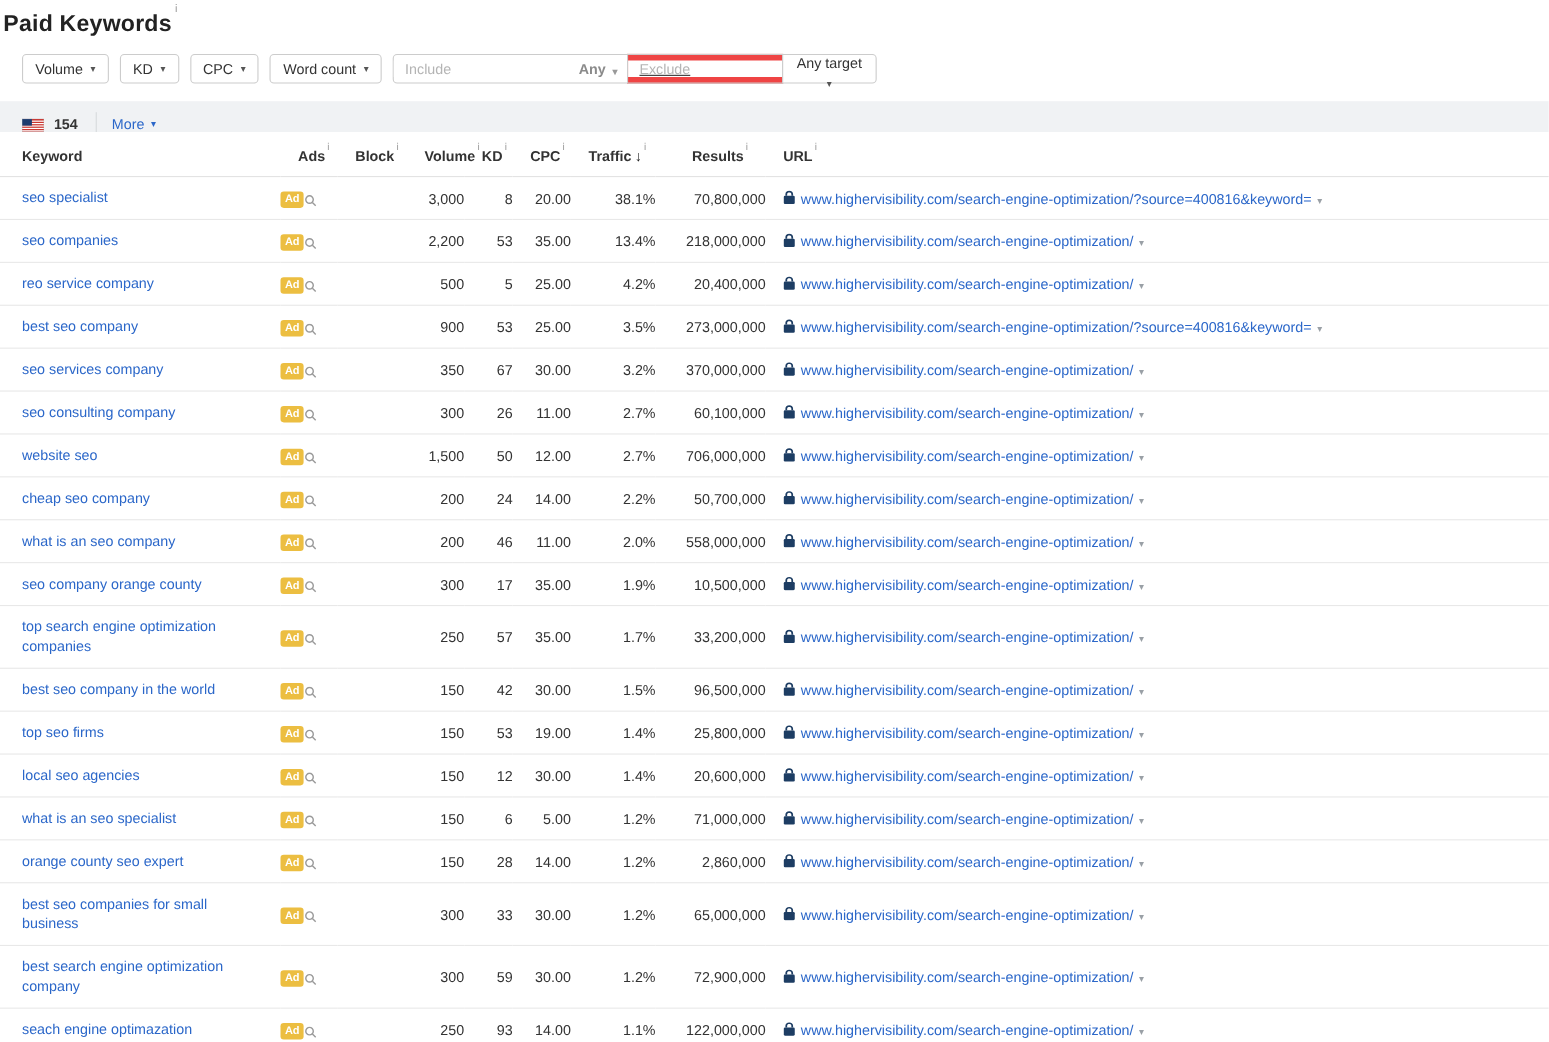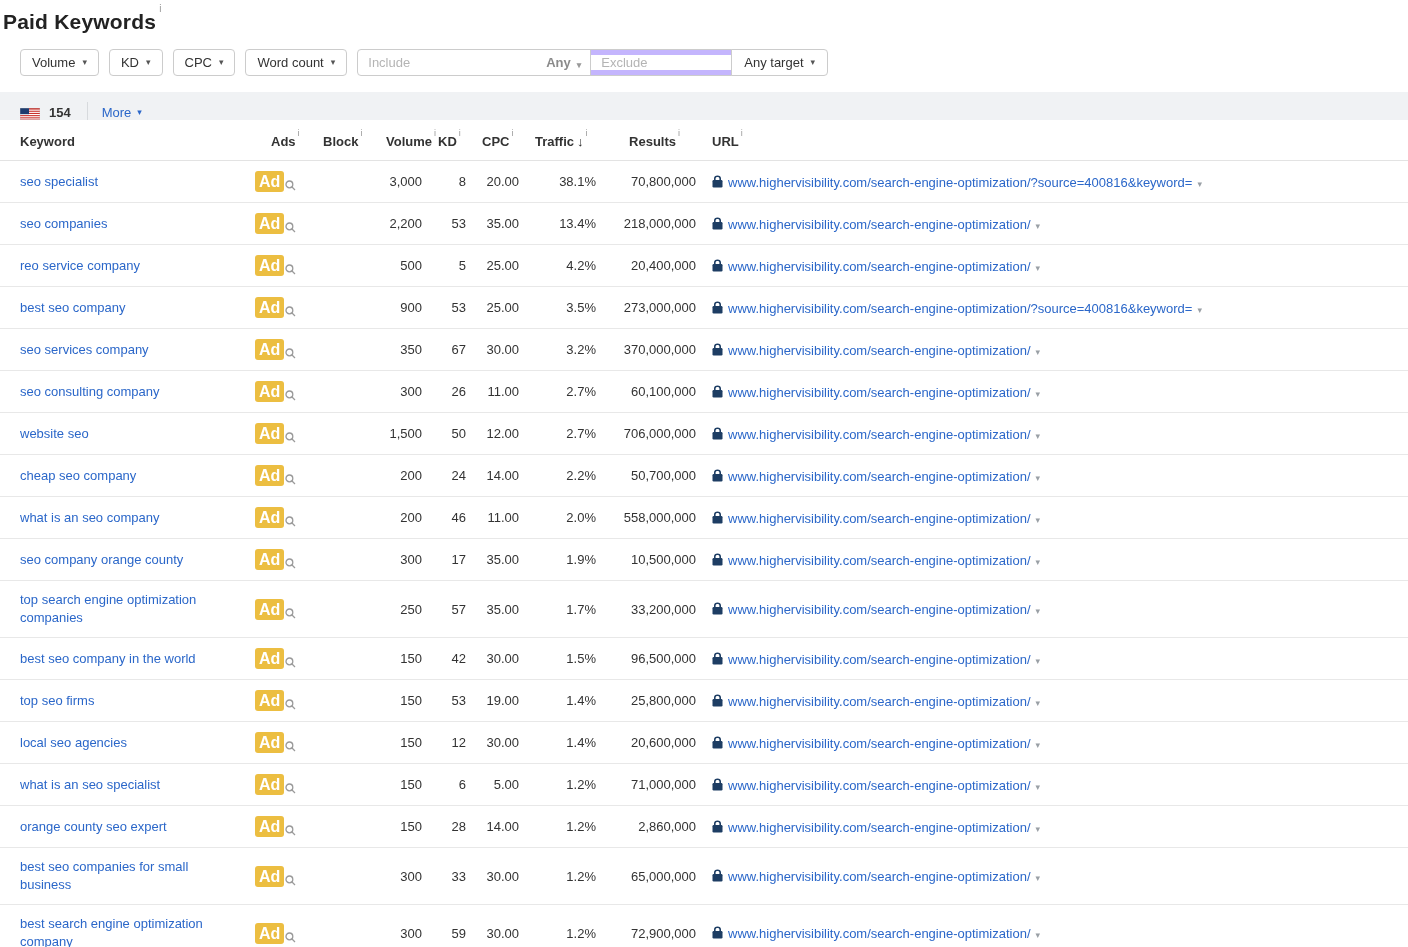--- a/index.html
+++ b/index.html
@@ -22,37 +22,37 @@
   .filters { display: flex; align-items: center; margin: 15px 0 0 20px; }
   .fbtn {
     display: inline-flex; align-items: center; gap: 7px;
     height: 27px; padding: 0 11px; margin-right: 10px;
     border: 1px solid #ccc; border-radius: 4px; background: #fff;
     font-size: 13px; color: #333; cursor: pointer; white-space: nowrap;
   }
   .caret { font-size: 9px; color: #555; line-height: 1; }
   .fgroup { display: flex; align-items: stretch; }
   .inc-group {
-    display: flex; align-items: center; height: 27px; width: 234px;
+    display: flex; align-items: center; height: 27px; width: 214px;
     border: 1px solid #ccc; border-radius: 4px 0 0 4px; background: #fff;
   }
   .inc-group input { flex: 1; min-width: 0; border: none; outline: none;
     padding: 0 10px; font-size: 13px; font-family: inherit; color: #333; }
   .mode-select { display: inline-flex; align-items: flex-end; gap: 6px;
     padding: 0 9px 0 4px; color: #8b8b8b; cursor: pointer; font-weight: bold; }
   .mode-select .caret { color: #999; }
   .exc-box { display: flex; align-items: center; height: 27px; width: 142px;
-    border: 1px solid #ccc; margin-left: -1px; background: #c4b5fd; }
+    border: 1px solid #ccc; margin-left: -1px; background: #ef4444; text-decoration: underline; }
   .exc-box input { width: 100%; border: none; outline: none; padding: 0 10px;
     font-size: 13px; font-family: inherit; color: #333; }
   .target-btn {
     display: inline-flex; align-items: center; gap: 7px; height: 27px;
     padding: 0 12px; border: 1px solid #ccc; margin-left: -1px;
     border-radius: 0 4px 4px 0; background: #fff; font-size: 13px; color: #333;
-    cursor: pointer; white-space: nowrap;
+    cursor: pointer; white-space: nowrap; flex-direction: column;
   }
   ::placeholder { color: #b4b4b4; opacity: 1; }
 
   
   .count-bar {
     margin-top: 16px; height: 28px; background: #f0f2f4;
     display: flex; align-items: flex-end; padding: 0 20px;
   }
   .flag { display: inline-block; margin-right: 9px; line-height: 0; }
   .kw-count { font-weight: bold; color: #333; }
@@ -78,21 +78,21 @@
   .sort-arrow { font-weight: bold; color: #222; margin-left: 3px; }
   td {
     font-size: 13px; color: #333; padding: 10px 0; vertical-align: middle;
     border-bottom: 1px solid #e8e8e8;
   }
   td.c-kw { padding-left: 20px; line-height: 18px; padding-right: 14px; }
   td.c-url { padding-left: 16px; white-space: nowrap; }
   a.kw-link, a.url-link { color: var(--link); text-decoration: none; cursor: pointer; }
   .ad-badge {
     display: inline-block; background: var(--badge); color: #fff;
-    font-size: 16px; font-weight: bold; line-height: 1;
+    font-size: 10px; font-weight: bold; line-height: 1;
     padding: 3px 4px 2px; border-radius: 3px; cursor: pointer;
   }
   .serp-zoom { position: relative; top: 4px; left: 1px; cursor: pointer; }
   .lock { position: relative; top: 1px; margin-right: 5px; }
   .url-caret { font-size: 9px; color: #9aa0a6; margin-left: 5px; cursor: pointer; }
 </style>
 </head>
 <body style="--link: #2b67c9; --badge: #ecbe41;">
 
 <div>

